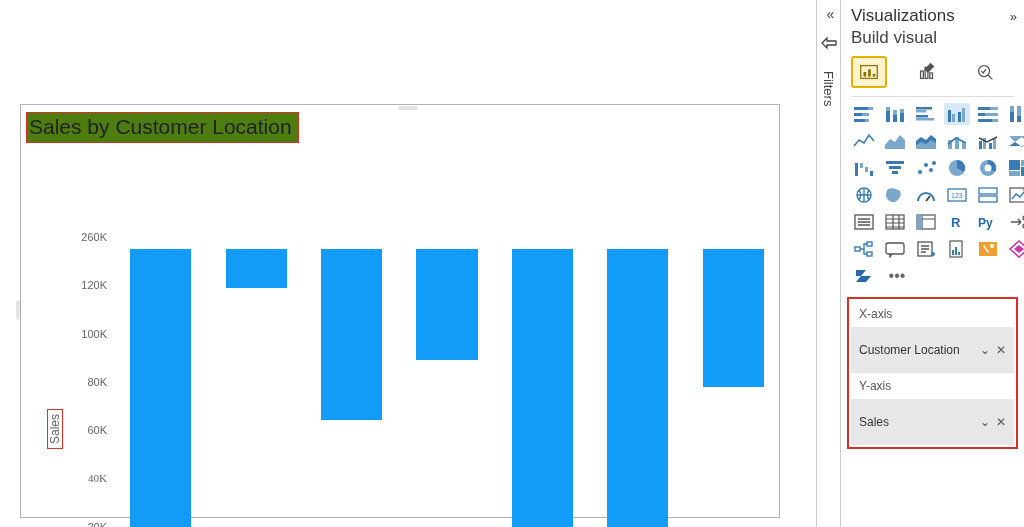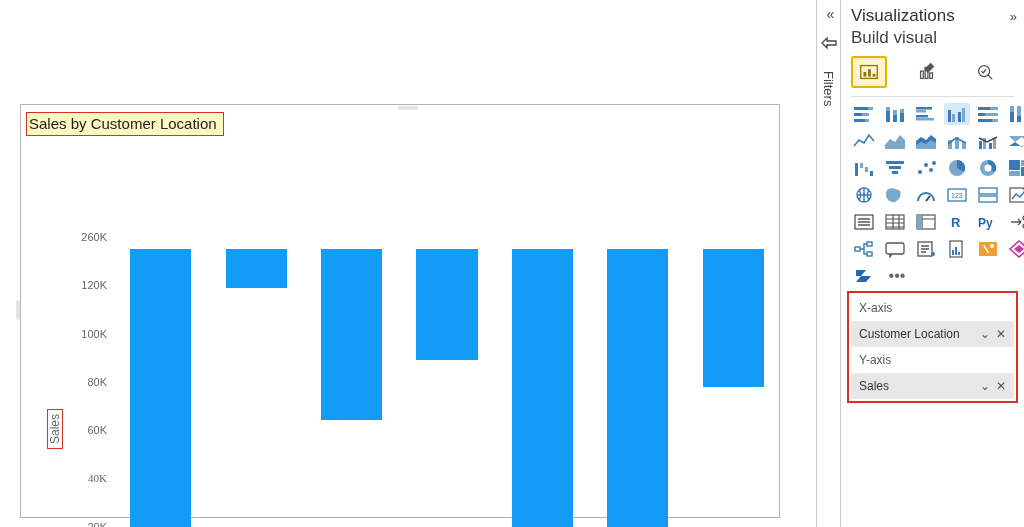--- a/index.html
+++ b/index.html
@@ -1,19 +1,19 @@
 <!DOCTYPE html>
 <html><head>
 <meta charset="utf-8">
 <style>
   *{box-sizing:border-box;margin:0;padding:0;font-family:"Segoe UI",Arial,sans-serif}
   body{width:1024px;height:527px;background:#fff;overflow:hidden;display:flex}
   .canvas-area{flex:1;position:relative;padding:10px}
   .visual-container{position:absolute;left:20px;top:104px;width:760px;height:414px;border:1px solid #b3b3b3}
-  .chart-title{position:absolute;left:26px;top:112px;font-size:15px;color:#222;border:1.5px solid #d93025;padding:2px 6px 3px 2px;background:#fef9c3;z-index:3}
+  .chart-title{position:absolute;left:26px;top:112px;font-size:21px;color:#222;border:1.5px solid #d93025;padding:2px 6px 3px 2px;background:#4d7c0f;z-index:3}
   .grab{position:absolute;width:20px;height:4px;background:#e4e4e4;left:calc(50% - 10px);top:106px;border-radius:2px}
   .grab2{position:absolute;width:4px;height:20px;background:#e4e4e4;left:16px;top:300px;border-radius:2px}
   .chart-body{position:absolute;left:20px;top:130px;width:760px;height:388px}
   .y-axis-label{position:absolute;left:-6px;top:50%;transform:translateY(-50%) rotate(-90deg);font-size:12px;color:#666;border:1.5px solid #d93025;padding:0 4px;white-space:nowrap;transform-origin:center}
   .plot{position:absolute;left:72px;right:20px;top:14px;bottom:36px}
   .y-tick{position:absolute;left:-42px;width:36px;text-align:right;font-size:11px;color:#666;transform:translateY(-50%)}
   .bars{position:absolute;left:0;right:0;top:0;bottom:0;display:flex;align-items:flex-end}
   .bar-slot{flex:1;display:flex;flex-direction:column;align-items:center;height:100%}
   .bar{width:64%;background:#129cf7}
   .bar-slot{position:relative}
@@ -29,23 +29,23 @@
   .picker-row{display:flex;gap:22px;padding:0 10px 6px}
   .picker-btn{width:36px;height:32px;display:flex;align-items:center;justify-content:center;border:1px solid transparent;cursor:pointer}
   .picker-btn.active{border:2px solid #e6b100;background:#fff4cc;border-radius:3px}
   .picker-btn svg{width:22px;height:22px}
   .hr{height:1px;background:#ddd;margin:2px 10px 6px}
   .viz-gallery{padding:0 10px;display:grid;grid-template-columns:repeat(6,1fr);gap:5px 5px}
   .viz-gallery .g{width:26px;height:22px;display:flex;align-items:center;justify-content:center;cursor:pointer;border-radius:2px}
   .viz-gallery .g.sel{background:#d7e8f7}
   .viz-gallery svg{width:22px;height:18px}
   .more-dots{color:#666;font-size:16px;padding-left:4px}
-  .field-wells{margin:4px 6px 0;border:2px solid #d93025;padding:2px 2px}
+  .field-wells{margin:10px 6px 0;border:2px solid #d93025;padding:2px 2px}
   .well-label{font-size:12px;color:#555;padding:6px 8px 6px;background:#fff}
-  .well-chip{background:#e7e7e7;padding:6px 8px;font-size:12px;color:#333;display:flex;align-items:center;justify-content:space-between;cursor:move}
+  .well-chip{background:#e7e7e7;padding:16px 8px;font-size:12px;color:#333;display:flex;align-items:center;justify-content:space-between;cursor:move}
   .well-chip .ops{display:flex;gap:6px;color:#555}
   .well-chip .ops span{cursor:pointer}
 </style>
 </head>
 <body>
 
 <div class="canvas-area">
   <div class="grab"></div>
   <div class="grab2"></div>
   <div class="chart-title">Sales by Customer Location</div>

